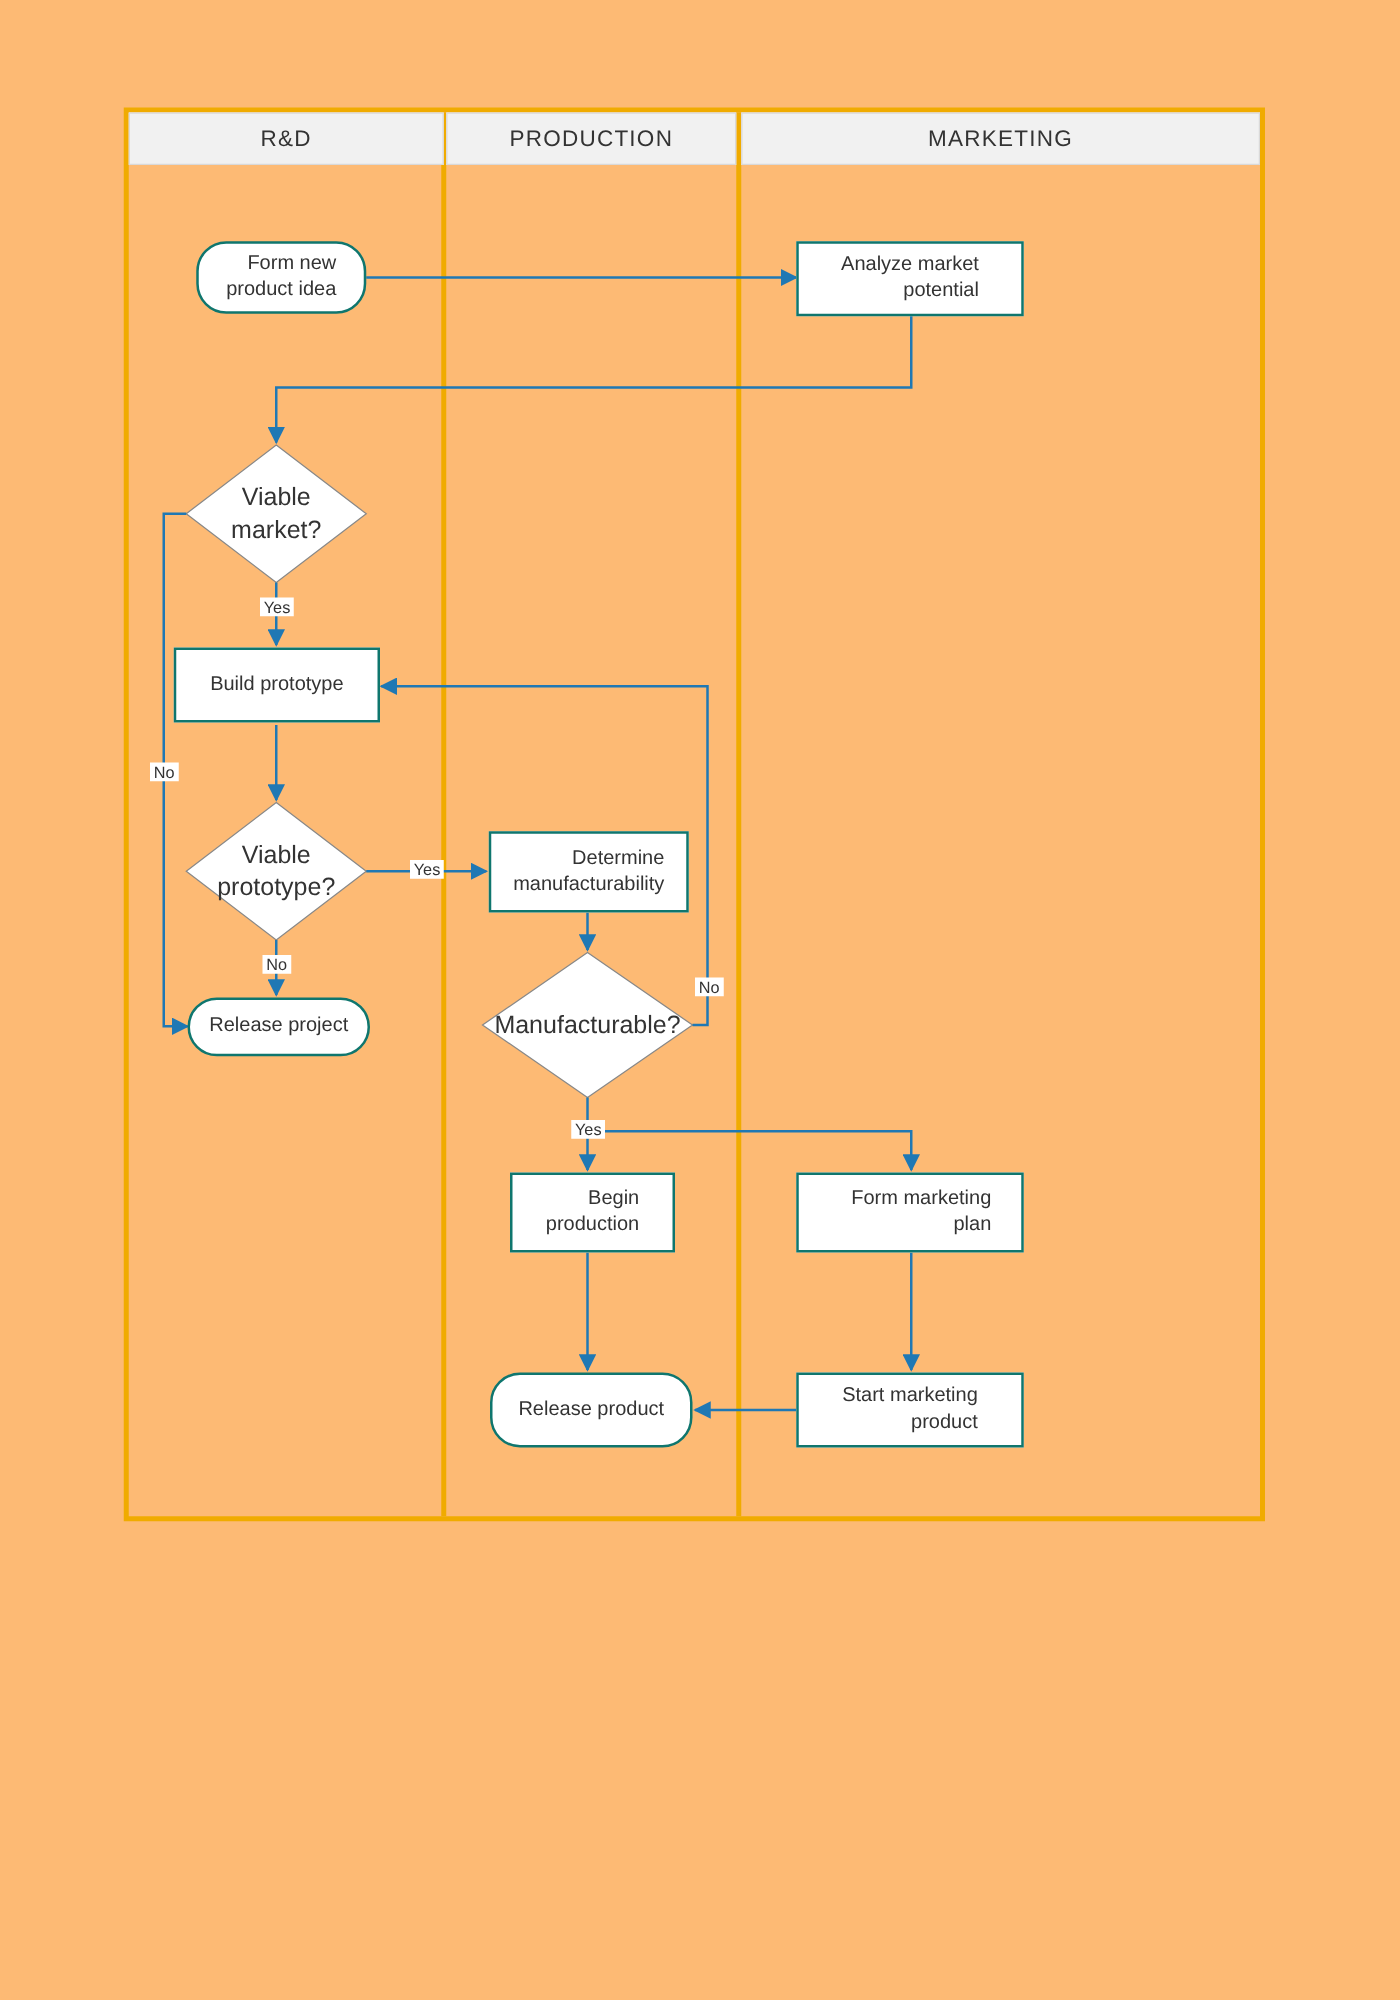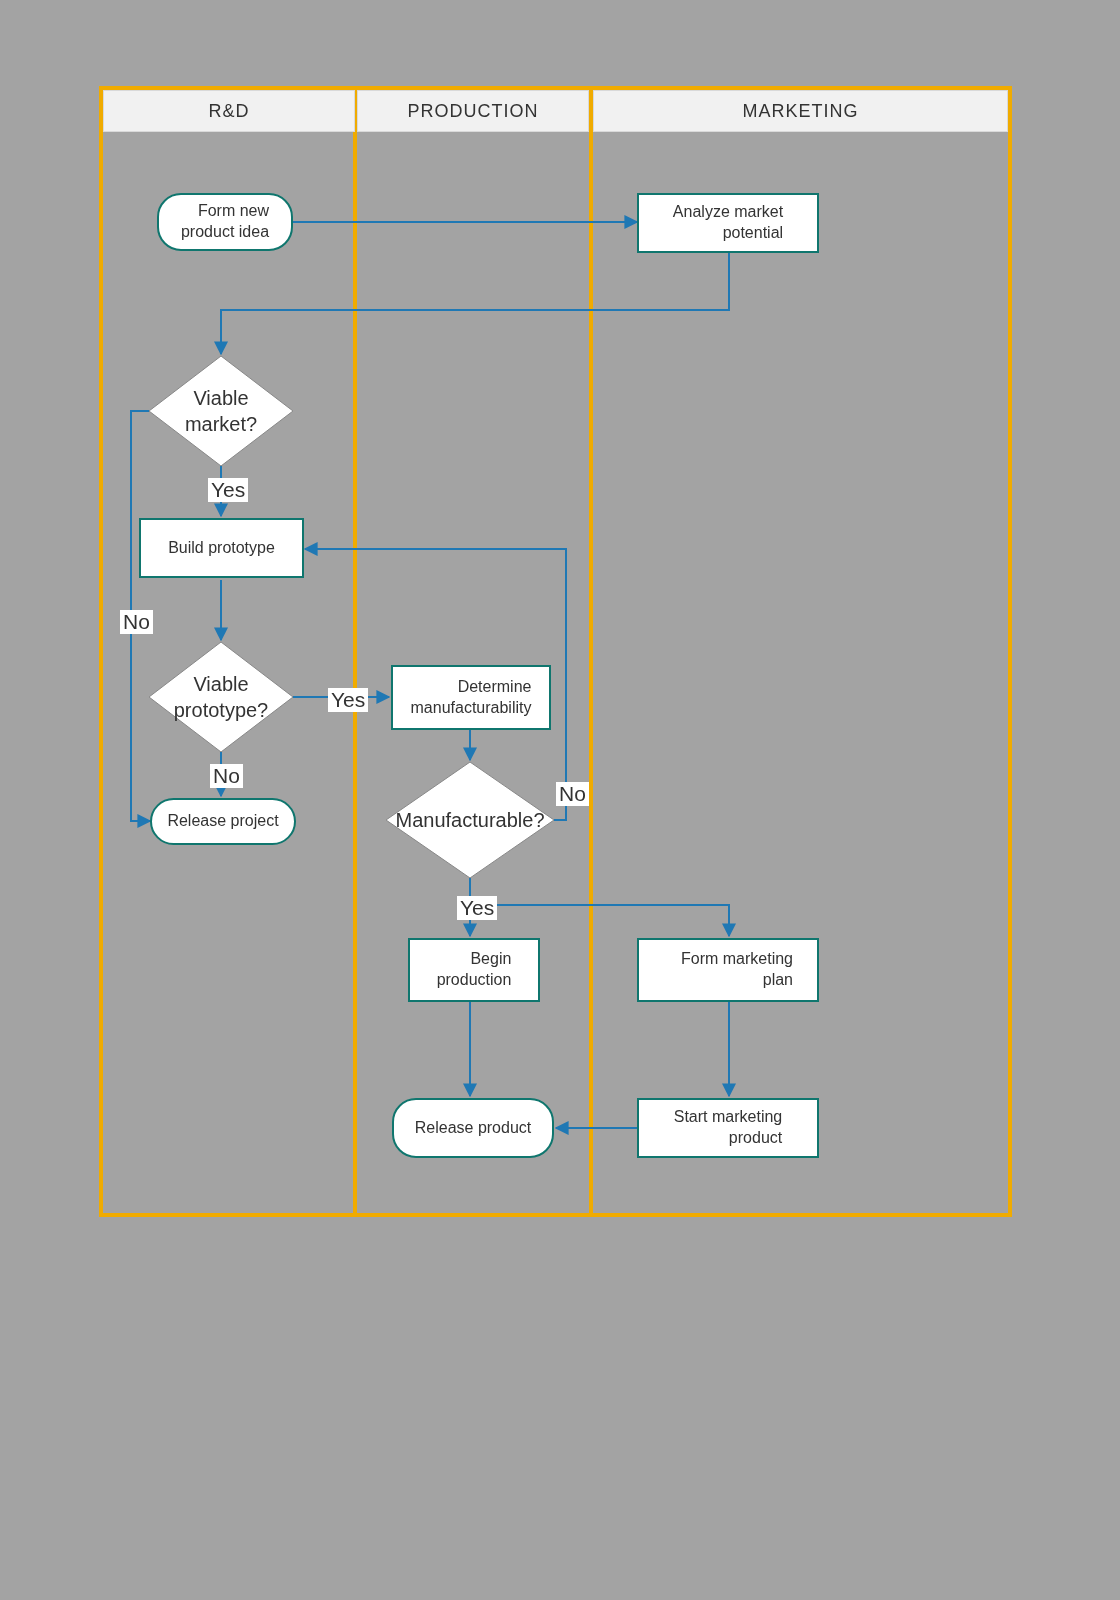--- a/index.html
+++ b/index.html
@@ -5,21 +5,21 @@
   html, body {
     margin: 0;
     padding: 0;
     background: #ffffff;
     font-family: "Segoe UI", "Helvetica Neue", Arial, sans-serif;
   }
   .canvas {
     position: relative;
     width: 1120px;
     height: 1600px;
-    background: #a3a3a3;
+    background: #fdba74;
     text-decoration: underline;
   }
   svg {
     position: absolute;
     top: 0;
     left: 0;
   }
   .lane-header {
     position: absolute;
     background: #f1f1f1;
@@ -55,21 +55,21 @@
     align-items: center;
     justify-content: center;
     text-align: center;
     font-size: 20px;
     color: #333;
     pointer-events: none;
     line-height: 1.3;
   }
   .edge-label {
     position: absolute;
-    font-size: 21px;
+    font-size: 13px;
     color: #333;
     background: #ffffff;
     padding: 0 3px;
   }
 </style>
 </head>
 <body>
 
 <div class="canvas">
 

